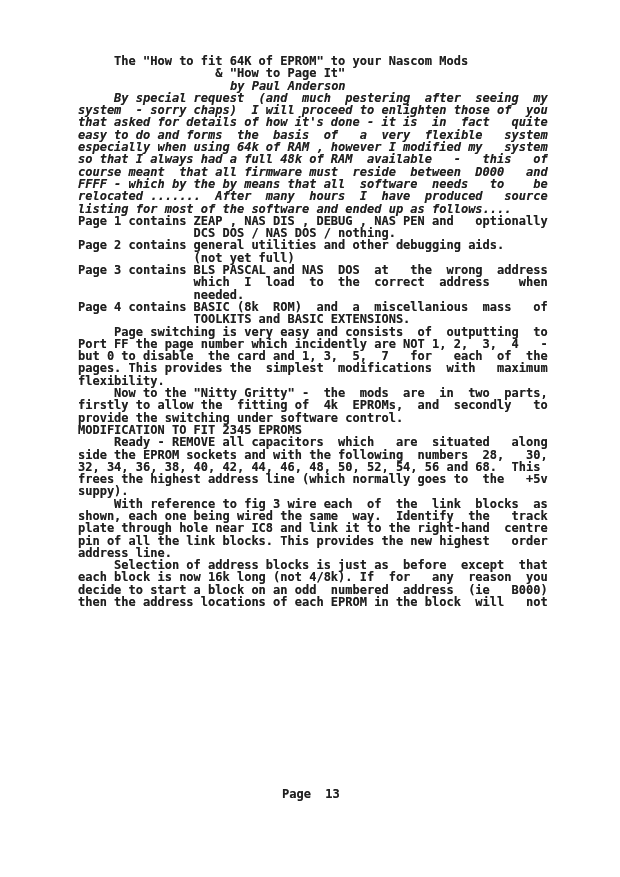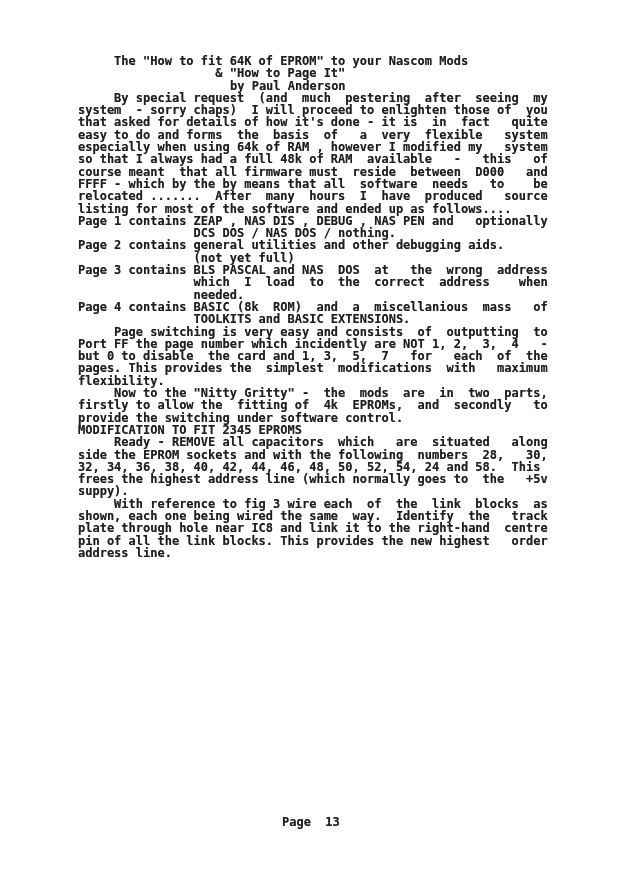--- a/index.html
+++ b/index.html
@@ -25,26 +25,26 @@
     font-family: "DejaVu Sans Mono", monospace;
     font-size: 12px;
     line-height: 12.3px;
     font-weight: 700;
     white-space: pre;
     color: #1f1f1f;
     letter-spacing: 0;
     text-shadow: 0 0 0.6px rgba(30,30,30,0.55);
   }
   .gap1 { margin-top: 12.3px; }
-  .gap2 { margin-top: 24.6px; }
+  .gap2 { margin-top: 24.6px; font-style: italic; }
   .byline { padding-left: 152px; }
   .footer {
     position: absolute;
     left: 282px;
-    top: 816px;
+    top: 788px;
   }
 </style>
 </head>
 <body>
 
 <div class="page">
   <div class="doc">
 
     <pre>     The "How to fit 64K of EPROM" to your Nascom Mods
                    &amp; "How to Page It"</pre>
@@ -79,27 +79,31 @@
 flexibility.</pre>
 
     <pre class="gap1">     Now to the "Nitty Gritty" -  the  mods  are  in  two  parts,
 firstly to allow the  fitting of  4k  EPROMs,  and  secondly   to
 provide the switching under software control.</pre>
 
     <pre class="gap1">MODIFICATION TO FIT 2345 EPROMS</pre>
 
     <pre class="gap1">     Ready - REMOVE all capacitors  which   are  situated   along
 side the EPROM sockets and with the following  numbers  28,   30,
-32, 34, 36, 38, 40, 42, 44, 46, 48, 50, 52, 54, 24 and 58.  This
+32, 34, 36, 38, 40, 42, 44, 46, 48, 50, 52, 54, 56 and 68.  This
 frees the highest address line (which normally goes to  the   +5v
 suppy).</pre>
 
     <pre class="gap1">     With reference to fig 3 wire each  of  the  link  blocks  as
 shown, each one being wired the same  way.  Identify  the   track
 plate through hole near IC8 and link it to the right-hand  centre
 pin of all the link blocks. This provides the new highest   order
 address line.</pre>
 
+    <pre class="gap1">     Selection of address blocks is just as  before  except  that
+each block is now 16k long (not 4/8k). If  for   any  reason  you
+decide to start a block on an odd  numbered  address  (ie   B000)
+then the address locations of each EPROM in the block  will   not</pre>
 
   </div>
 
   <pre class="footer">Page  13</pre>
 </div>
 
 </body></html>

